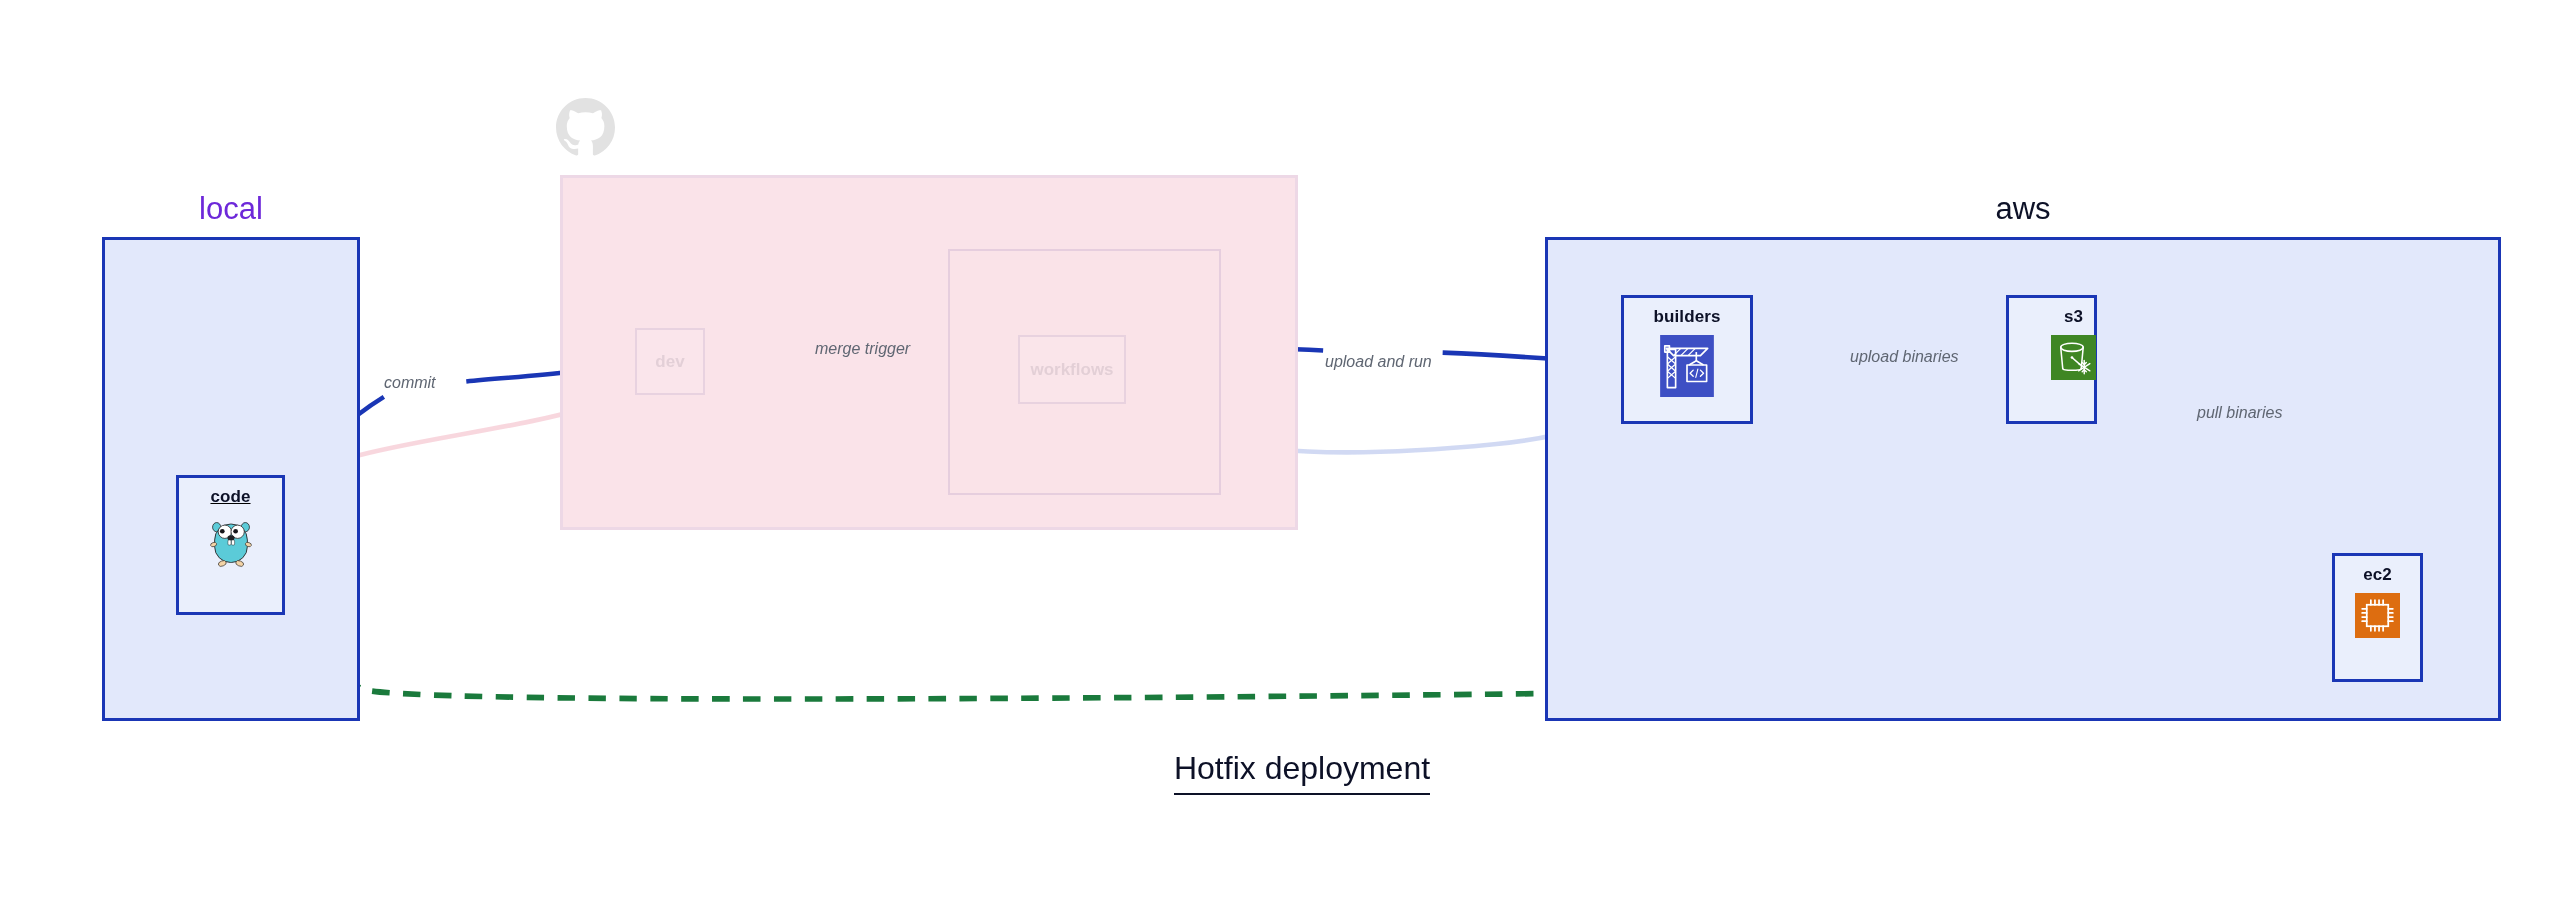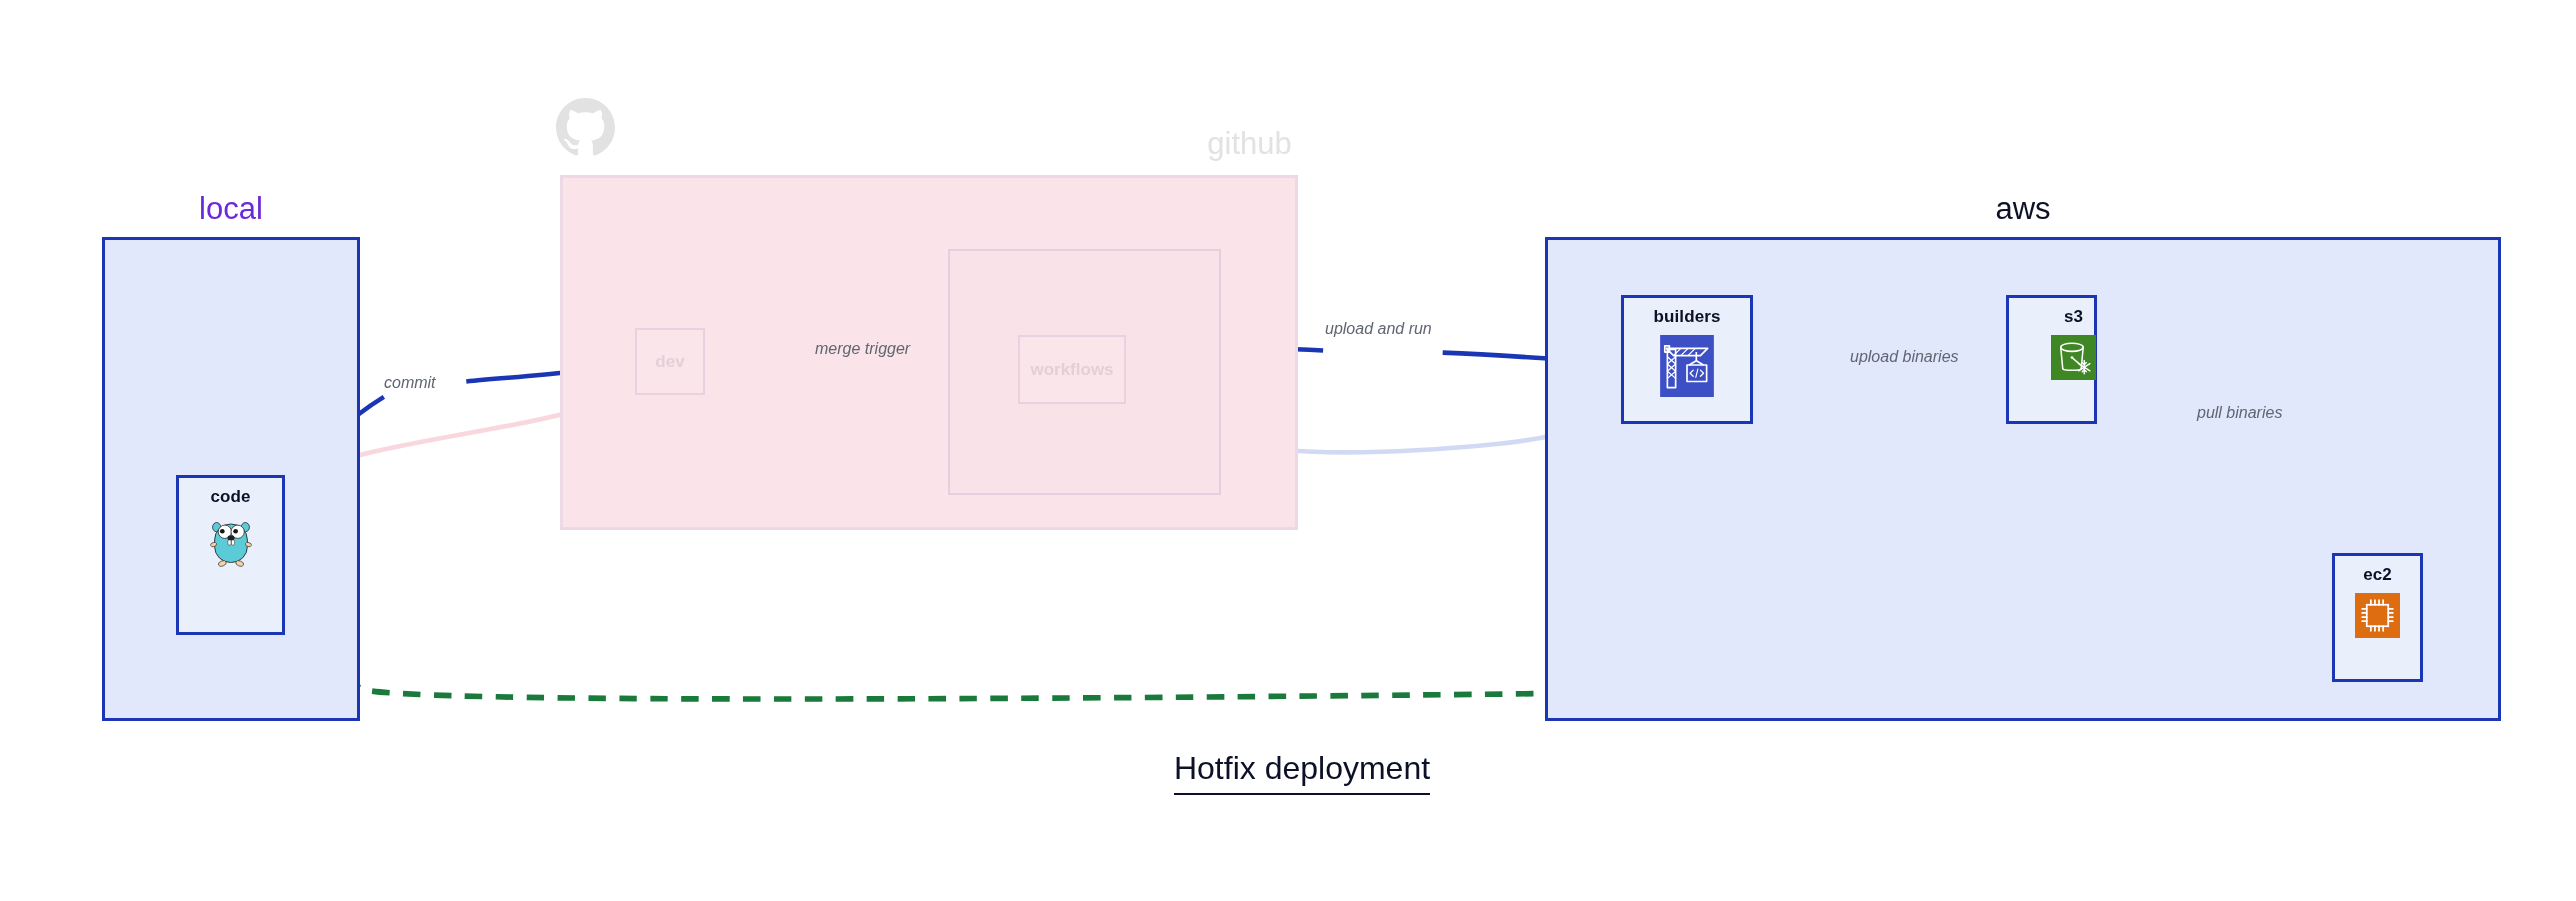--- a/index.html
+++ b/index.html
@@ -118,21 +118,21 @@
     font-weight: 700;
     color: #0d1127;
     margin-top: 9.3px;
     letter-spacing: 0.1px;
     white-space: nowrap;
   }
   .node-glyph {
     margin-top: 8.2px;
   }
 
-  .node-code     { left: 176px;  top: 475px;  width: 109px; height: 160px; }
+  .node-code     { left: 176px;  top: 475px;  width: 109px; height: 140px; text-decoration: underline; }
   .node-builders { left: 1621px; top: 295px;  width: 132px; height: 129px; }
   .node-s3       { left: 2006px; top: 295px;  width: 91px; height: 129px; padding-left: 44px; }
   .node-ec2      { left: 2332px; top: 553px; width: 91px; height: 129px; }
 
   
   .node-ghost {
     position: absolute;
     box-sizing: border-box;
     background: rgba(255,255,255,0.10);
     border: 2.1px solid rgba(150,125,175,0.18);
@@ -216,21 +216,20 @@
     <path d="M 4074 700 C 4170 705 4230 740 4268 797" fill="none" stroke="#1a36b5" stroke-width="9"></path>
     <path d="M 4338 862 C 4440 965 4540 1030 4595 1068" fill="none" stroke="#1a36b5" stroke-width="9" marker-end="url(#ah-blue)"></path>
 
     <path d="M 565 1168 C 620 1250 660 1310 700 1336 C 740 1360 1600 1362 2980 1346 C 3800 1336 4300 1300 4510 1252" fill="none" stroke="#1a7a3c" stroke-width="11" stroke-dasharray="34 26" stroke-linecap="butt" marker-end="url(#ah-green)"></path>
   </svg>
 
   <div class="cluster cluster-local"></div>
   <div class="cluster-label label-local">local</div>
 
   <div class="cluster cluster-github"></div>
-  <div class="cluster-label label-github">github</div>
 
   <div class="cluster cluster-master"></div>
 
   <div class="cluster cluster-aws"></div>
   <div class="cluster-label label-aws">aws</div>
 
   <svg class="octocat" viewBox="0 0 16 16" xmlns="http://www.w3.org/2000/svg">
     <path fill="#e2e2e2" d="M8 0C3.58 0 0 3.58 0 8c0 3.54 2.29 6.53 5.47 7.59.4.07.55-.17.55-.38
       0-.19-.01-.82-.01-1.49-2.01.37-2.53-.49-2.69-.94-.09-.23-.48-.94-.82-1.13-.28-.15-.68-.52-.01-.53.63-.01
       1.08.58 1.23.82.72 1.21 1.87.87 2.33.66.07-.52.28-.87.51-1.07-1.78-.2-3.64-.89-3.64-3.95
@@ -335,21 +334,21 @@
 
         <path d="M23 31 L14 31 M23 39 L14 39 M23 47 L14 47 M23 55 L14 55"></path>
 
         <path d="M65 31 L74 31 M65 39 L74 39 M65 47 L74 47 M65 55 L74 55"></path>
       </g>
     </svg>
   </div>
 
   <div class="edge-label" style="left:384px;  top:374px;text-align:center;">commit</div>
   <div class="edge-label" style="left:815px; top:340px;text-align:center;">merge trigger</div>
-  <div class="edge-label" style="left:1325px; top:320px;">upload and run</div>
+  <div class="edge-label" style="left:1325px; top:353px;">upload and run</div>
   <div class="edge-label" style="left:1850px; top:348px;">upload binaries</div>
   <div class="edge-label" style="left:2197px; top:404px;">pull binaries</div>
 
   <div class="diagram-title">
     <span>Hotfix deployment</span>
   </div>
 
 </div>
 
 

